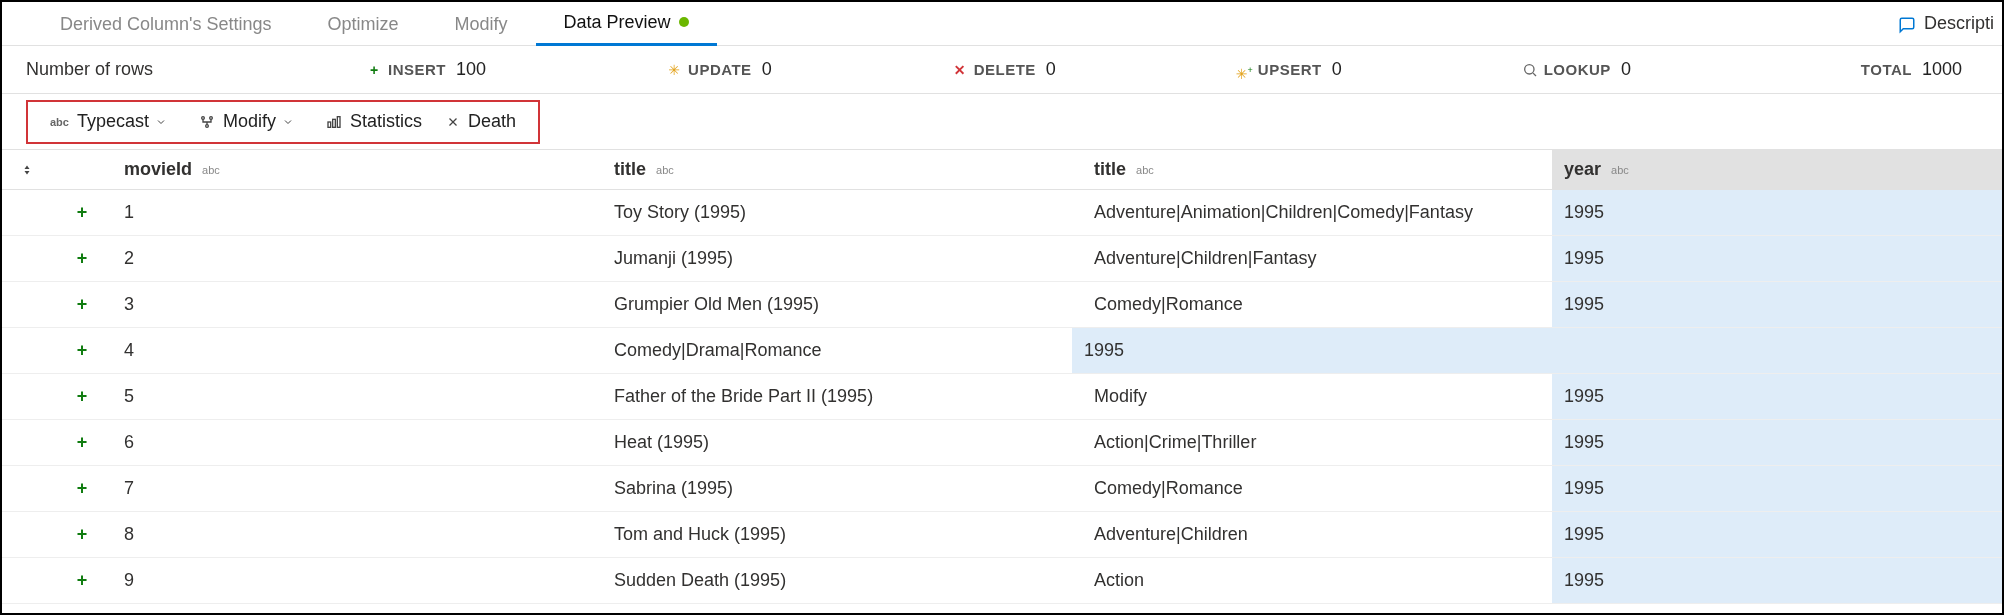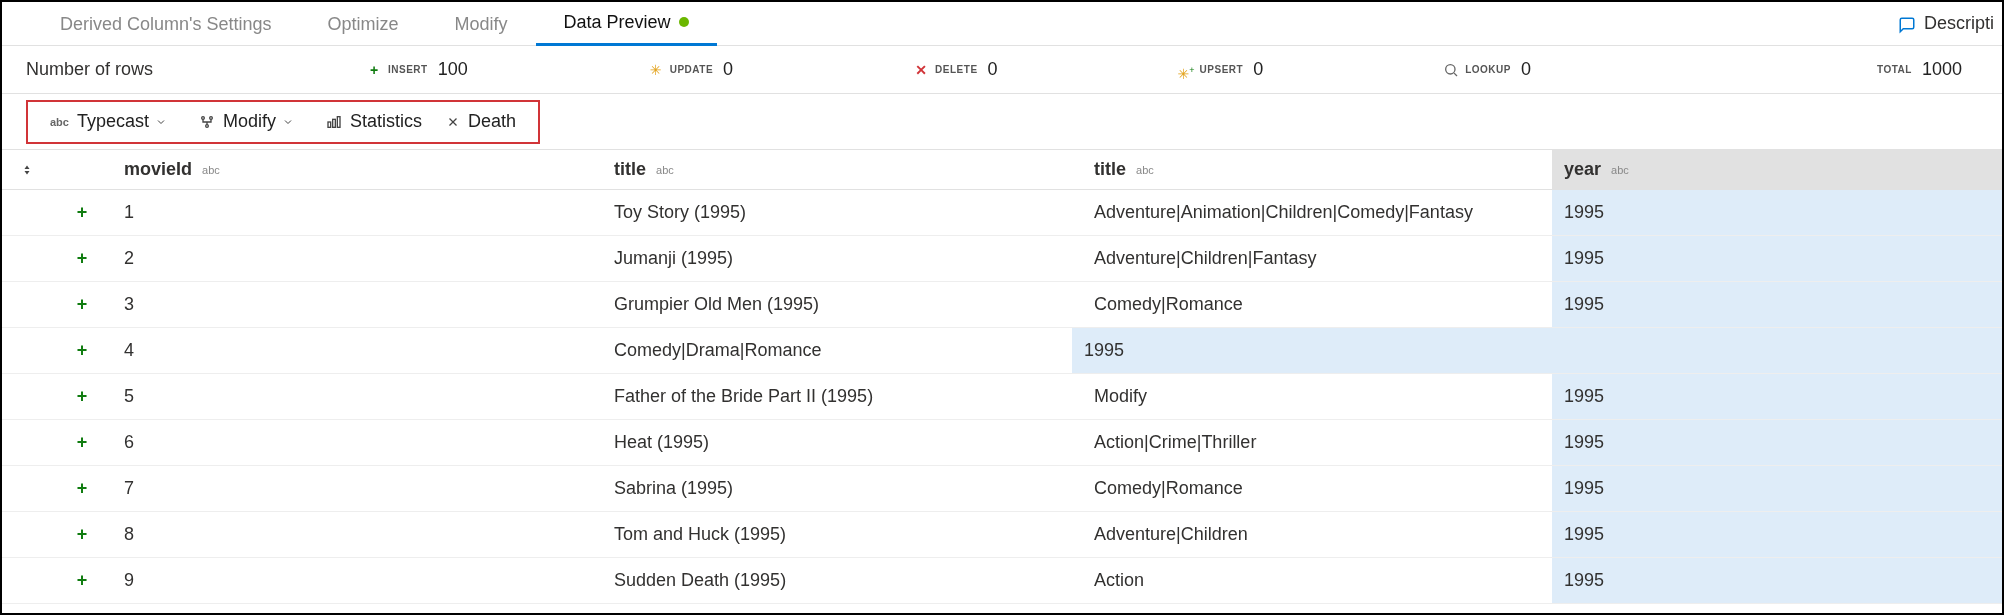--- a/index.html
+++ b/index.html
@@ -13,21 +13,21 @@
   .tab .dot { width: 10px; height: 10px; border-radius: 50%; background: #6bb700; margin-left: 8px; display: inline-block; }
   .spacer { flex: 1; }
   .describe { display: flex; align-items: flex-end; color: #323130; padding-right: 8px; }
   .describe svg { margin-right: 8px; }
 
   
   .stats { display: flex; align-items: center; height: 48px; border-bottom: 1px solid #e1e1e1; padding-left: 24px; font-size: 18px; }
   .stats-label { width: 340px; color: #323130; }
   .stat { display: flex; align-items: center; margin-right: 180px; }
   .stat:last-child { margin-right: 40px; }
-  .stat .k { font-size: 10px; letter-spacing: 0.5px; color: #555; font-weight: 600; text-transform: uppercase; margin: 0 10px 0 6px; }
+  .stat .k { font-size: 15px; letter-spacing: 0.5px; color: #555; font-weight: 600; text-transform: uppercase; margin: 0 10px 0 6px; }
   .stat .v { color: #222; }
   .stat svg, .stat .glyph { width: 16px; height: 16px; }
   .glyph { font-size: 14px; line-height: 16px; text-align: center; }
 
   
   .toolbar-row { height: 56px; display: flex; align-items: center; padding-left: 24px; border-bottom: 1px solid #e1e1e1; }
   .toolbar-box { border: 2px solid #d13438; display: flex; align-items: center; height: 44px; padding: 0 10px; }
   .tbtn { display: flex; align-items: center; padding: 0 12px; height: 40px; cursor: pointer; color: #222; }
   .tbtn svg { margin-right: 8px; }
   .tbtn .chev { margin-left: 6px; }

